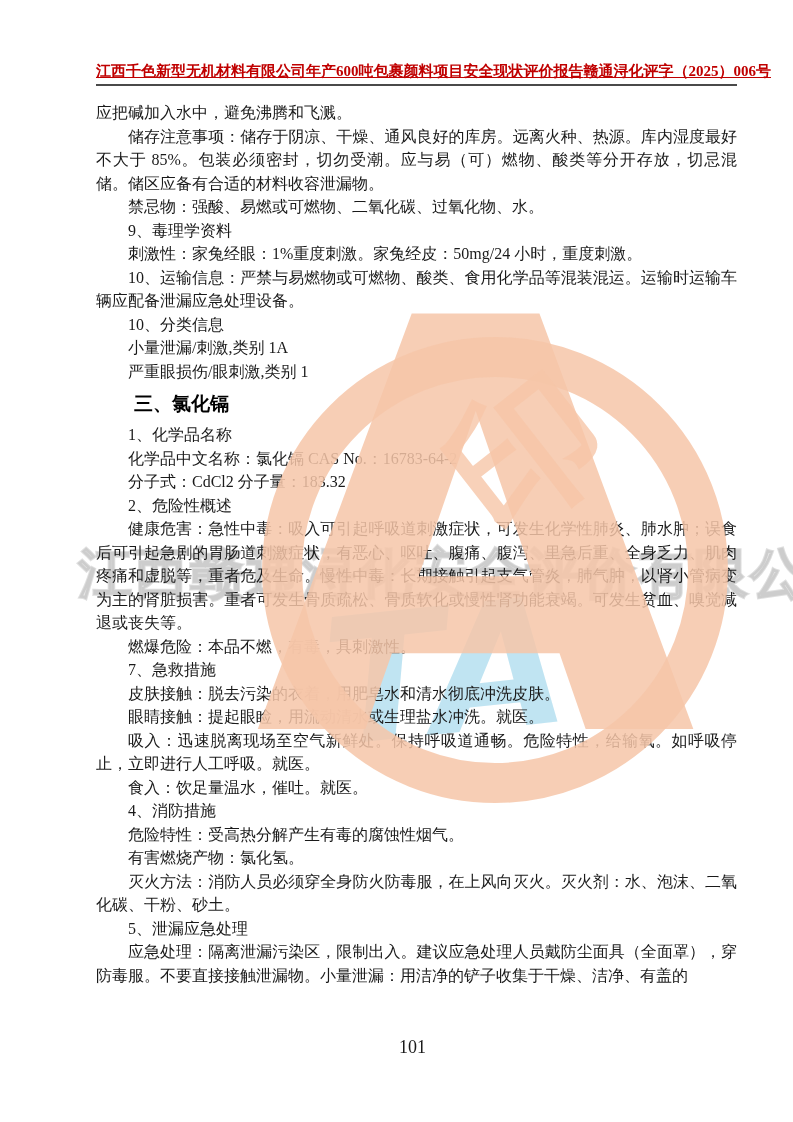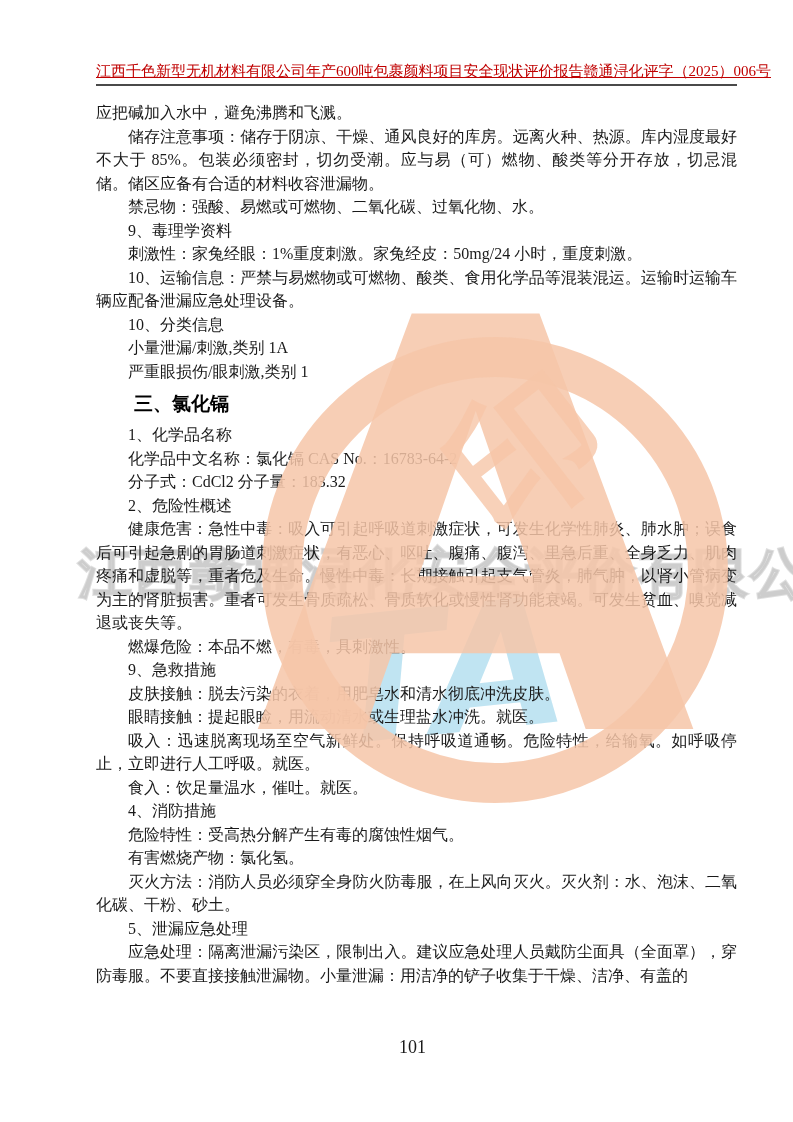--- a/index.html
+++ b/index.html
@@ -9,21 +9,21 @@
     margin:0 auto;
     background:#ffffff;
     overflow:hidden;
     font-family:"Liberation Serif","DejaVu Serif",serif;
     color:#1a1a1a;
   }
   
   .header{
     position:absolute;left:96px;top:62px;width:641px;
     display:flex;justify-content:space-between;align-items:flex-end;
-    font-size:15px;font-weight:normal;color:#c00000;
+    font-size:15px;font-weight:bold;color:#c00000;
     padding-bottom:3px;border-bottom:2px solid #4a4a4a;
     white-space:nowrap;
   }
   .header .h-left{text-decoration:underline;}
   .header .h-right{text-decoration:underline;text-align:right;}
   
   .body-content{
     position:absolute;left:96px;top:101px;width:641px;
     font-size:16px;line-height:23.5px;text-align:justify;
     z-index:1;
@@ -100,21 +100,21 @@
       <p class="indent">10、分类信息</p>
       <p class="indent">小量泄漏/刺激,类别 1A</p>
       <p class="indent">严重眼损伤/眼刺激,类别 1</p>
       <h2>三、氯化镉</h2>
       <p class="indent">1、化学品名称</p>
       <p class="indent">化学品中文名称：氯化镉  CAS No.：16783-64-2</p>
       <p class="indent">分子式：CdCl2 分子量：183.32</p>
       <p class="indent">2、危险性概述</p>
       <p class="indent">健康危害：急性中毒：吸入可引起呼吸道刺激症状，可发生化学性肺炎、肺水肿；误食后可引起急剧的胃肠道刺激症状，有恶心、呕吐、腹痛、腹泻、里急后重、全身乏力、肌肉疼痛和虚脱等，重者危及生命。慢性中毒：长期接触引起支气管炎，肺气肿，以肾小管病变为主的肾脏损害。重者可发生骨质疏松、骨质软化或慢性肾功能衰竭。可发生贫血、嗅觉减退或丧失等。</p>
       <p class="indent">燃爆危险：本品不燃，有毒，具刺激性。</p>
-      <p class="indent">9、急救措施</p>
+      <p class="indent">7、急救措施</p>
       <p class="indent">皮肤接触：脱去污染的衣着，用肥皂水和清水彻底冲洗皮肤。</p>
       <p class="indent">眼睛接触：提起眼睑，用流动清水或生理盐水冲洗。就医。</p>
       <p class="indent">吸入：迅速脱离现场至空气新鲜处。保持呼吸道通畅。危险特性，给输氧。如呼吸停止，立即进行人工呼吸。就医。</p>
       <p class="indent">食入：饮足量温水，催吐。就医。</p>
       <p class="indent">4、消防措施</p>
       <p class="indent">危险特性：受高热分解产生有毒的腐蚀性烟气。</p>
       <p class="indent">有害燃烧产物：氯化氢。</p>
       <p class="indent">灭火方法：消防人员必须穿全身防火防毒服，在上风向灭火。灭火剂：水、泡沫、二氧化碳、干粉、砂土。</p>
       <p class="indent">5、泄漏应急处理</p>
       <p class="indent">应急处理：隔离泄漏污染区，限制出入。建议应急处理人员戴防尘面具（全面罩），穿防毒服。不要直接接触泄漏物。小量泄漏：用洁净的铲子收集于干燥、洁净、有盖的</p>

